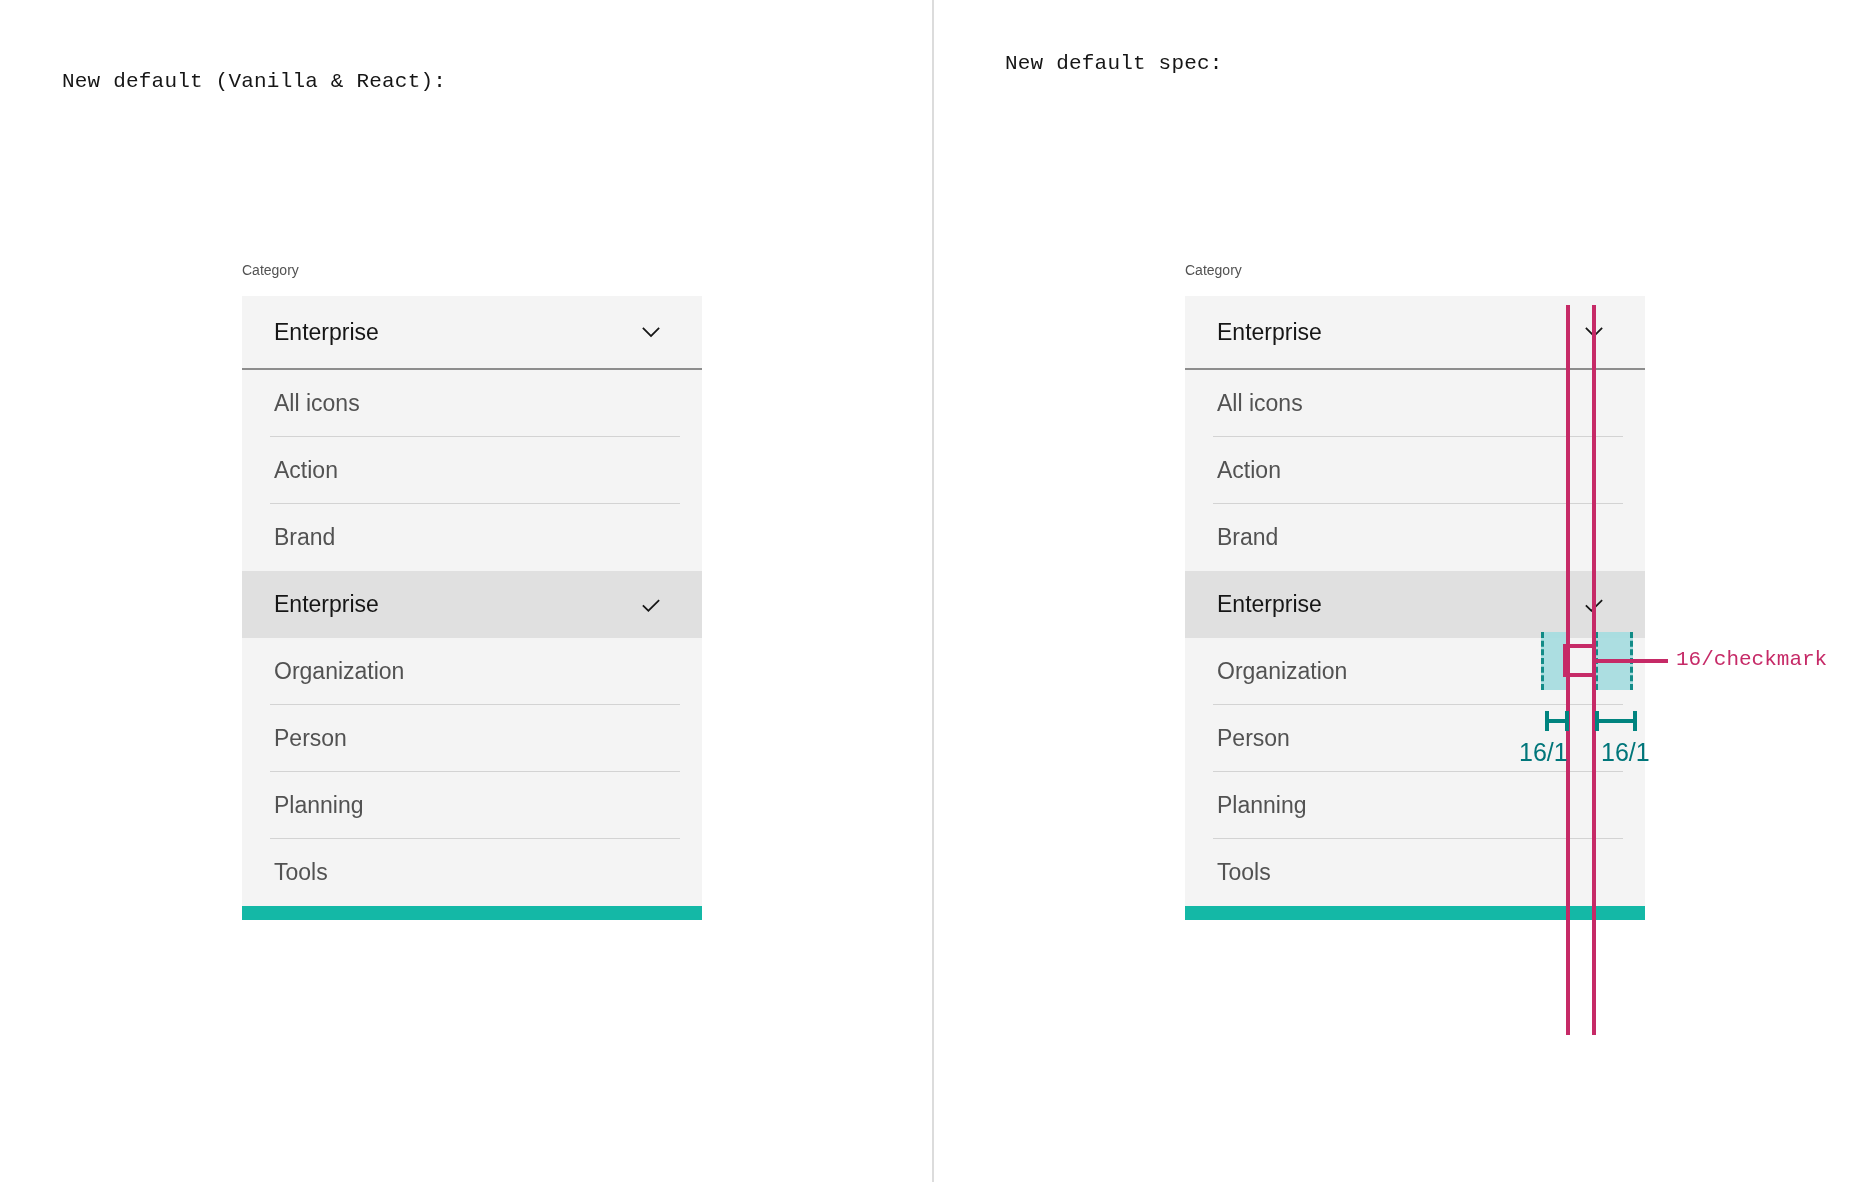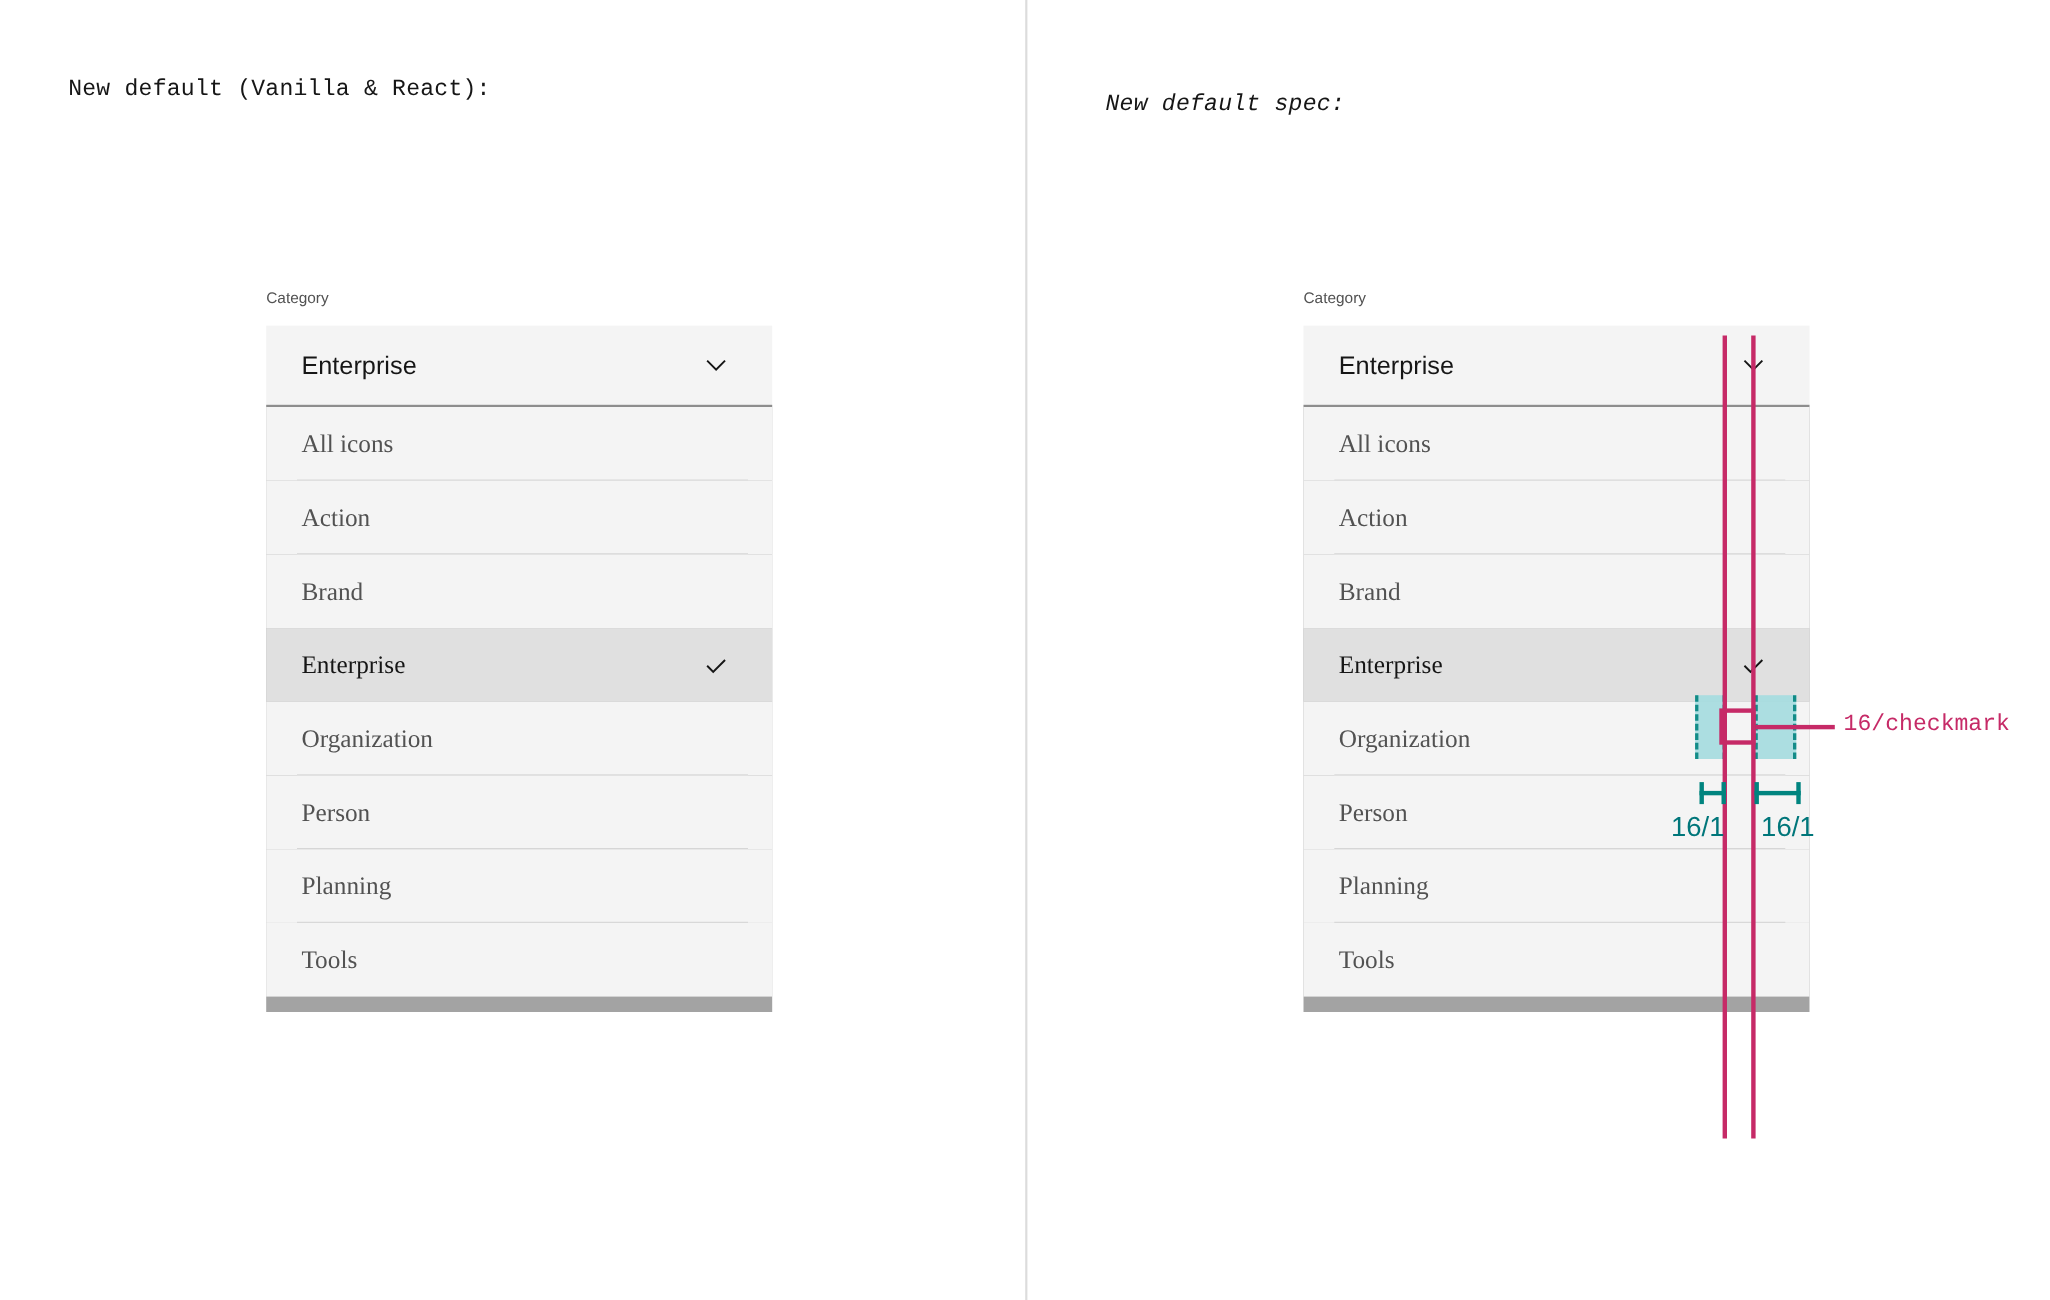--- a/index.html
+++ b/index.html
@@ -32,21 +32,21 @@
   
   .panel-caption {
     position: absolute;
     font-family: "Liberation Mono", "DejaVu Sans Mono", monospace;
     font-size: 21px;
     color: #161616;
     letter-spacing: 0.2px;
     white-space: nowrap;
   }
   #caption-left  { left: 62px;  top: 70px; }
-  #caption-right { left: 1005px; top: 84px; font-style: italic; }
+  #caption-right { left: 1005px; top: 52px; }
 
   
   .dropdown-wrap {
     position: absolute;
     width: 460px;
   }
   #dropdown-left  { left: 242px;  top: 258px; }
   #dropdown-right { left: 1185px; top: 258px; }
 
   .dd-label {
@@ -76,23 +76,22 @@
     width: 30px;
     height: 30px;
     display: flex;
     align-items: center;
     justify-content: center;
     margin-right: 14px;
   }
   .dd-chevron svg { display: block; }
 
   .dd-menu {
-    background: #a3a3a3;
+    background: #14b8a6;
     padding-bottom: 14px;
-    font-family: Liberation Serif, serif;
   }
 
   .dd-item {
     position: relative;
     height: 67px;
     display: flex;
     align-items: center;
     padding: 0 22px 0 32px;
     background: #f4f4f4;
   }

